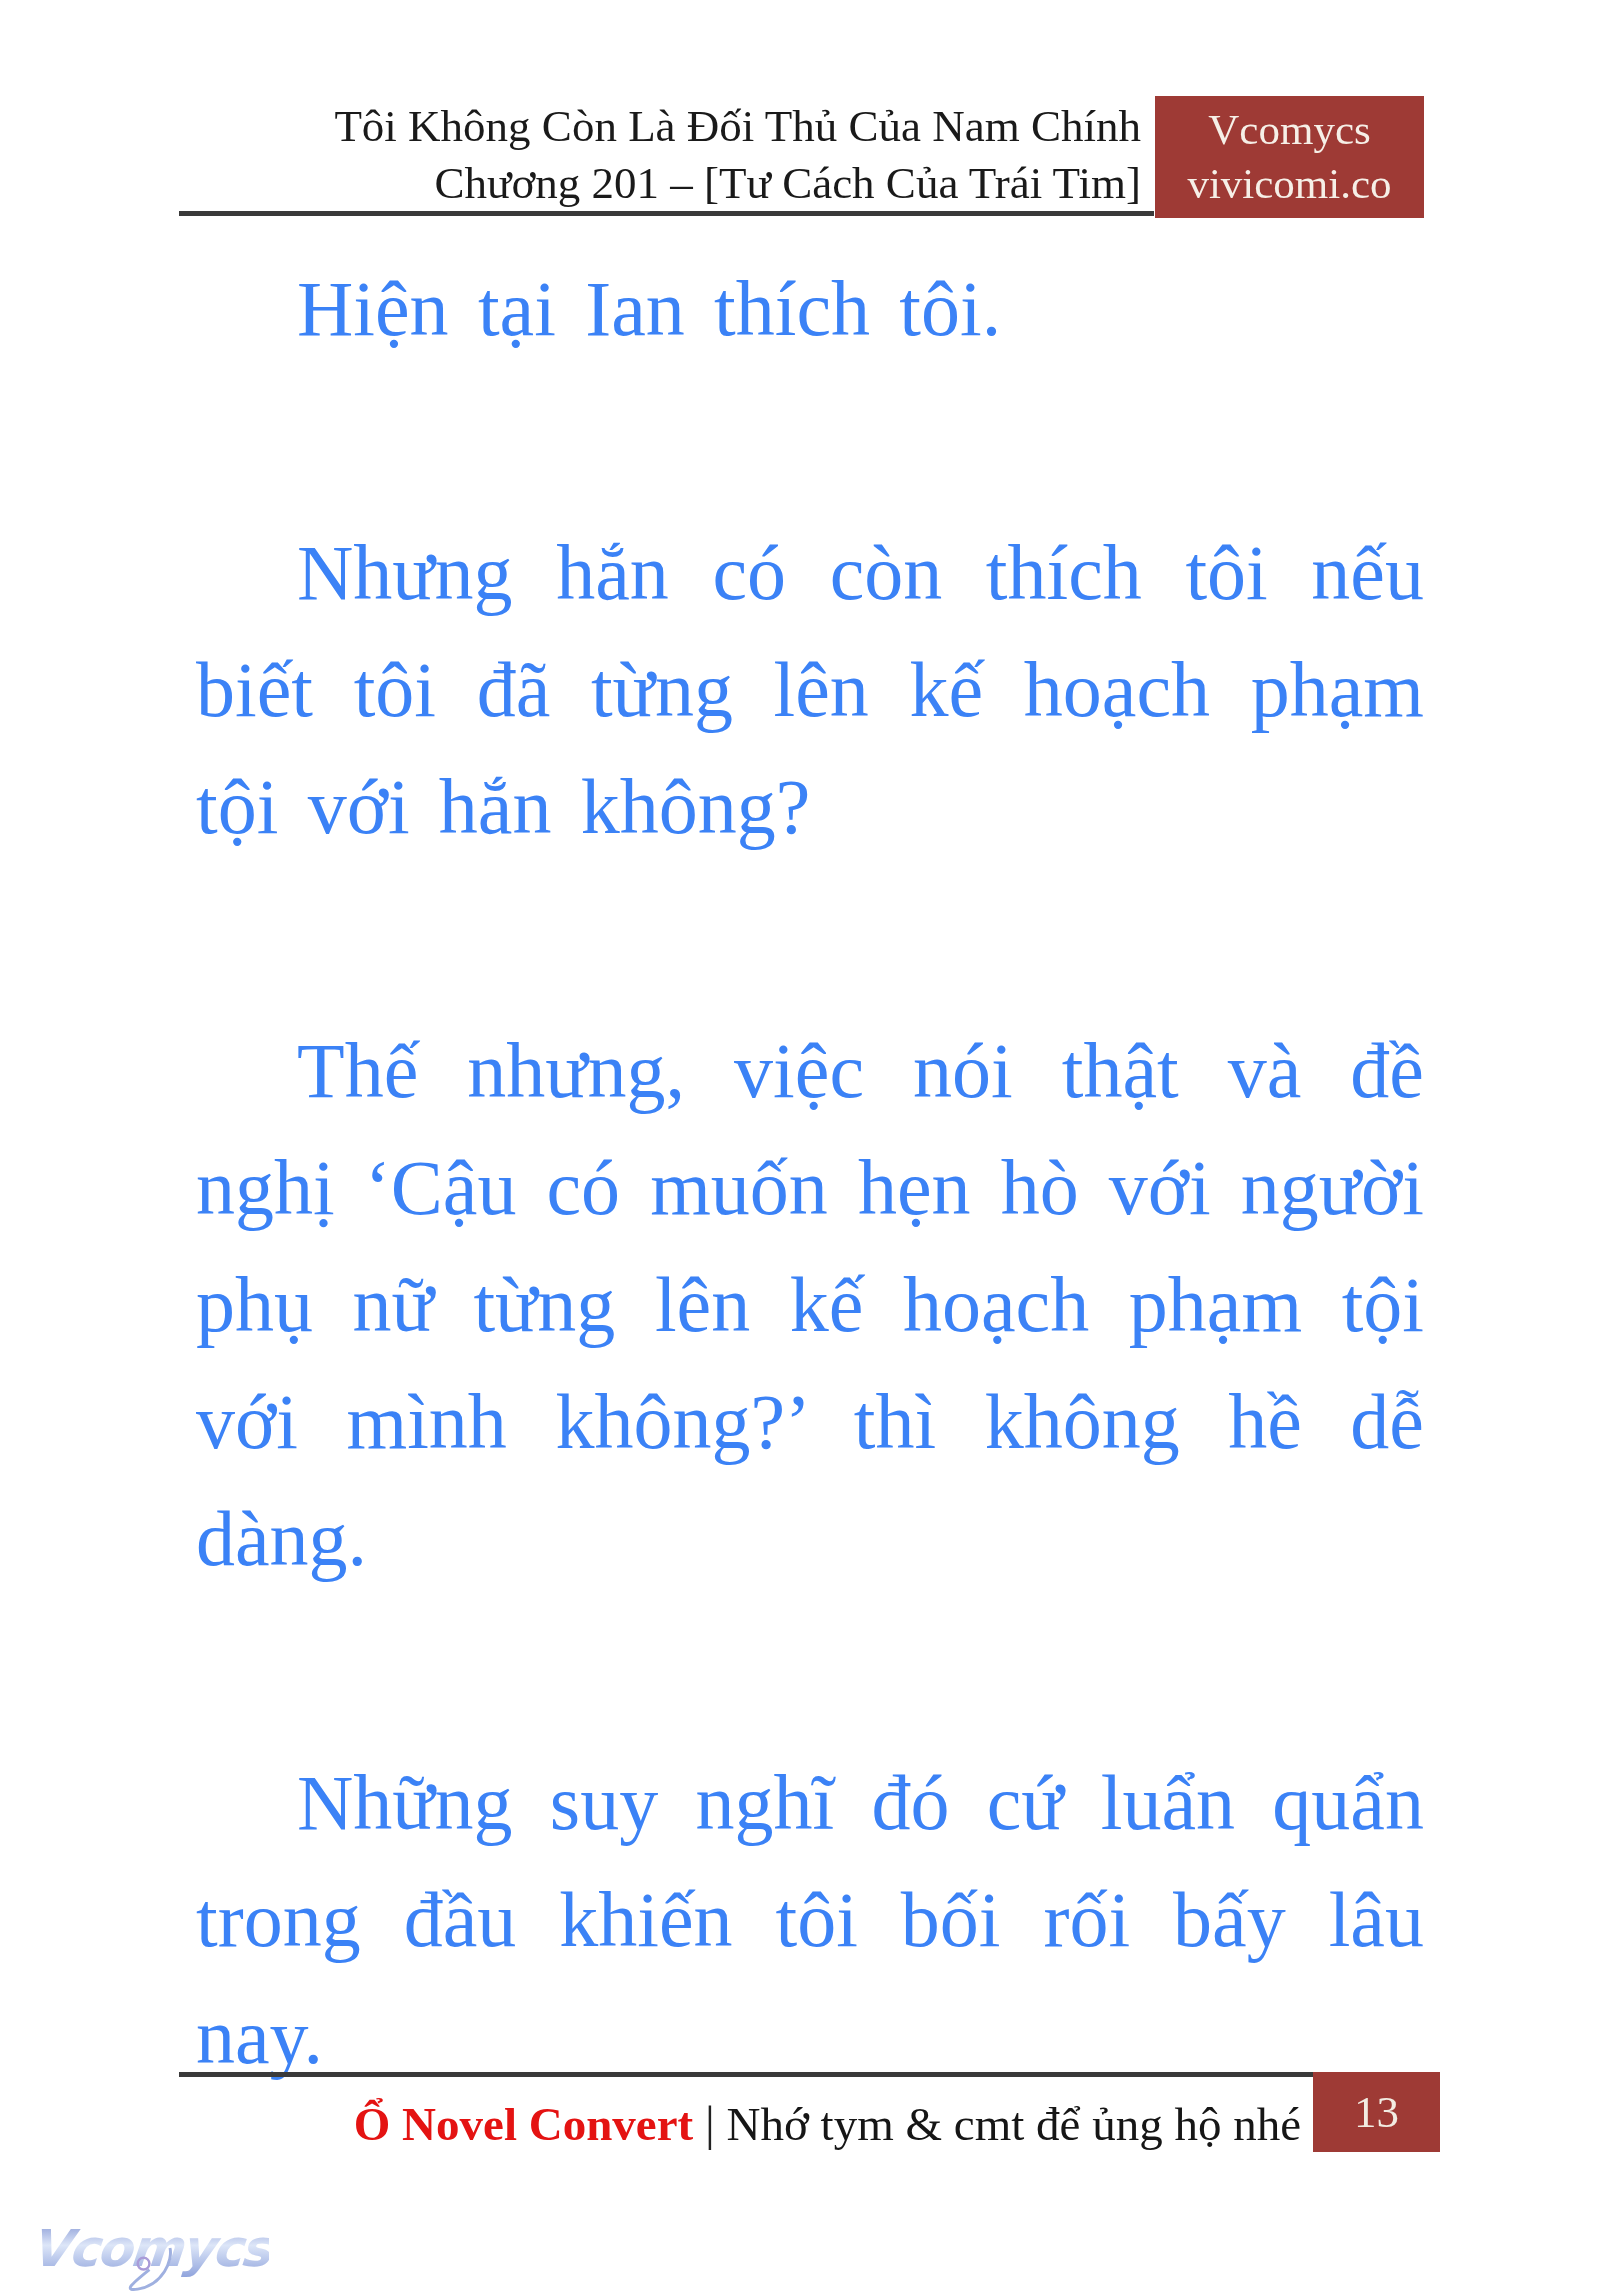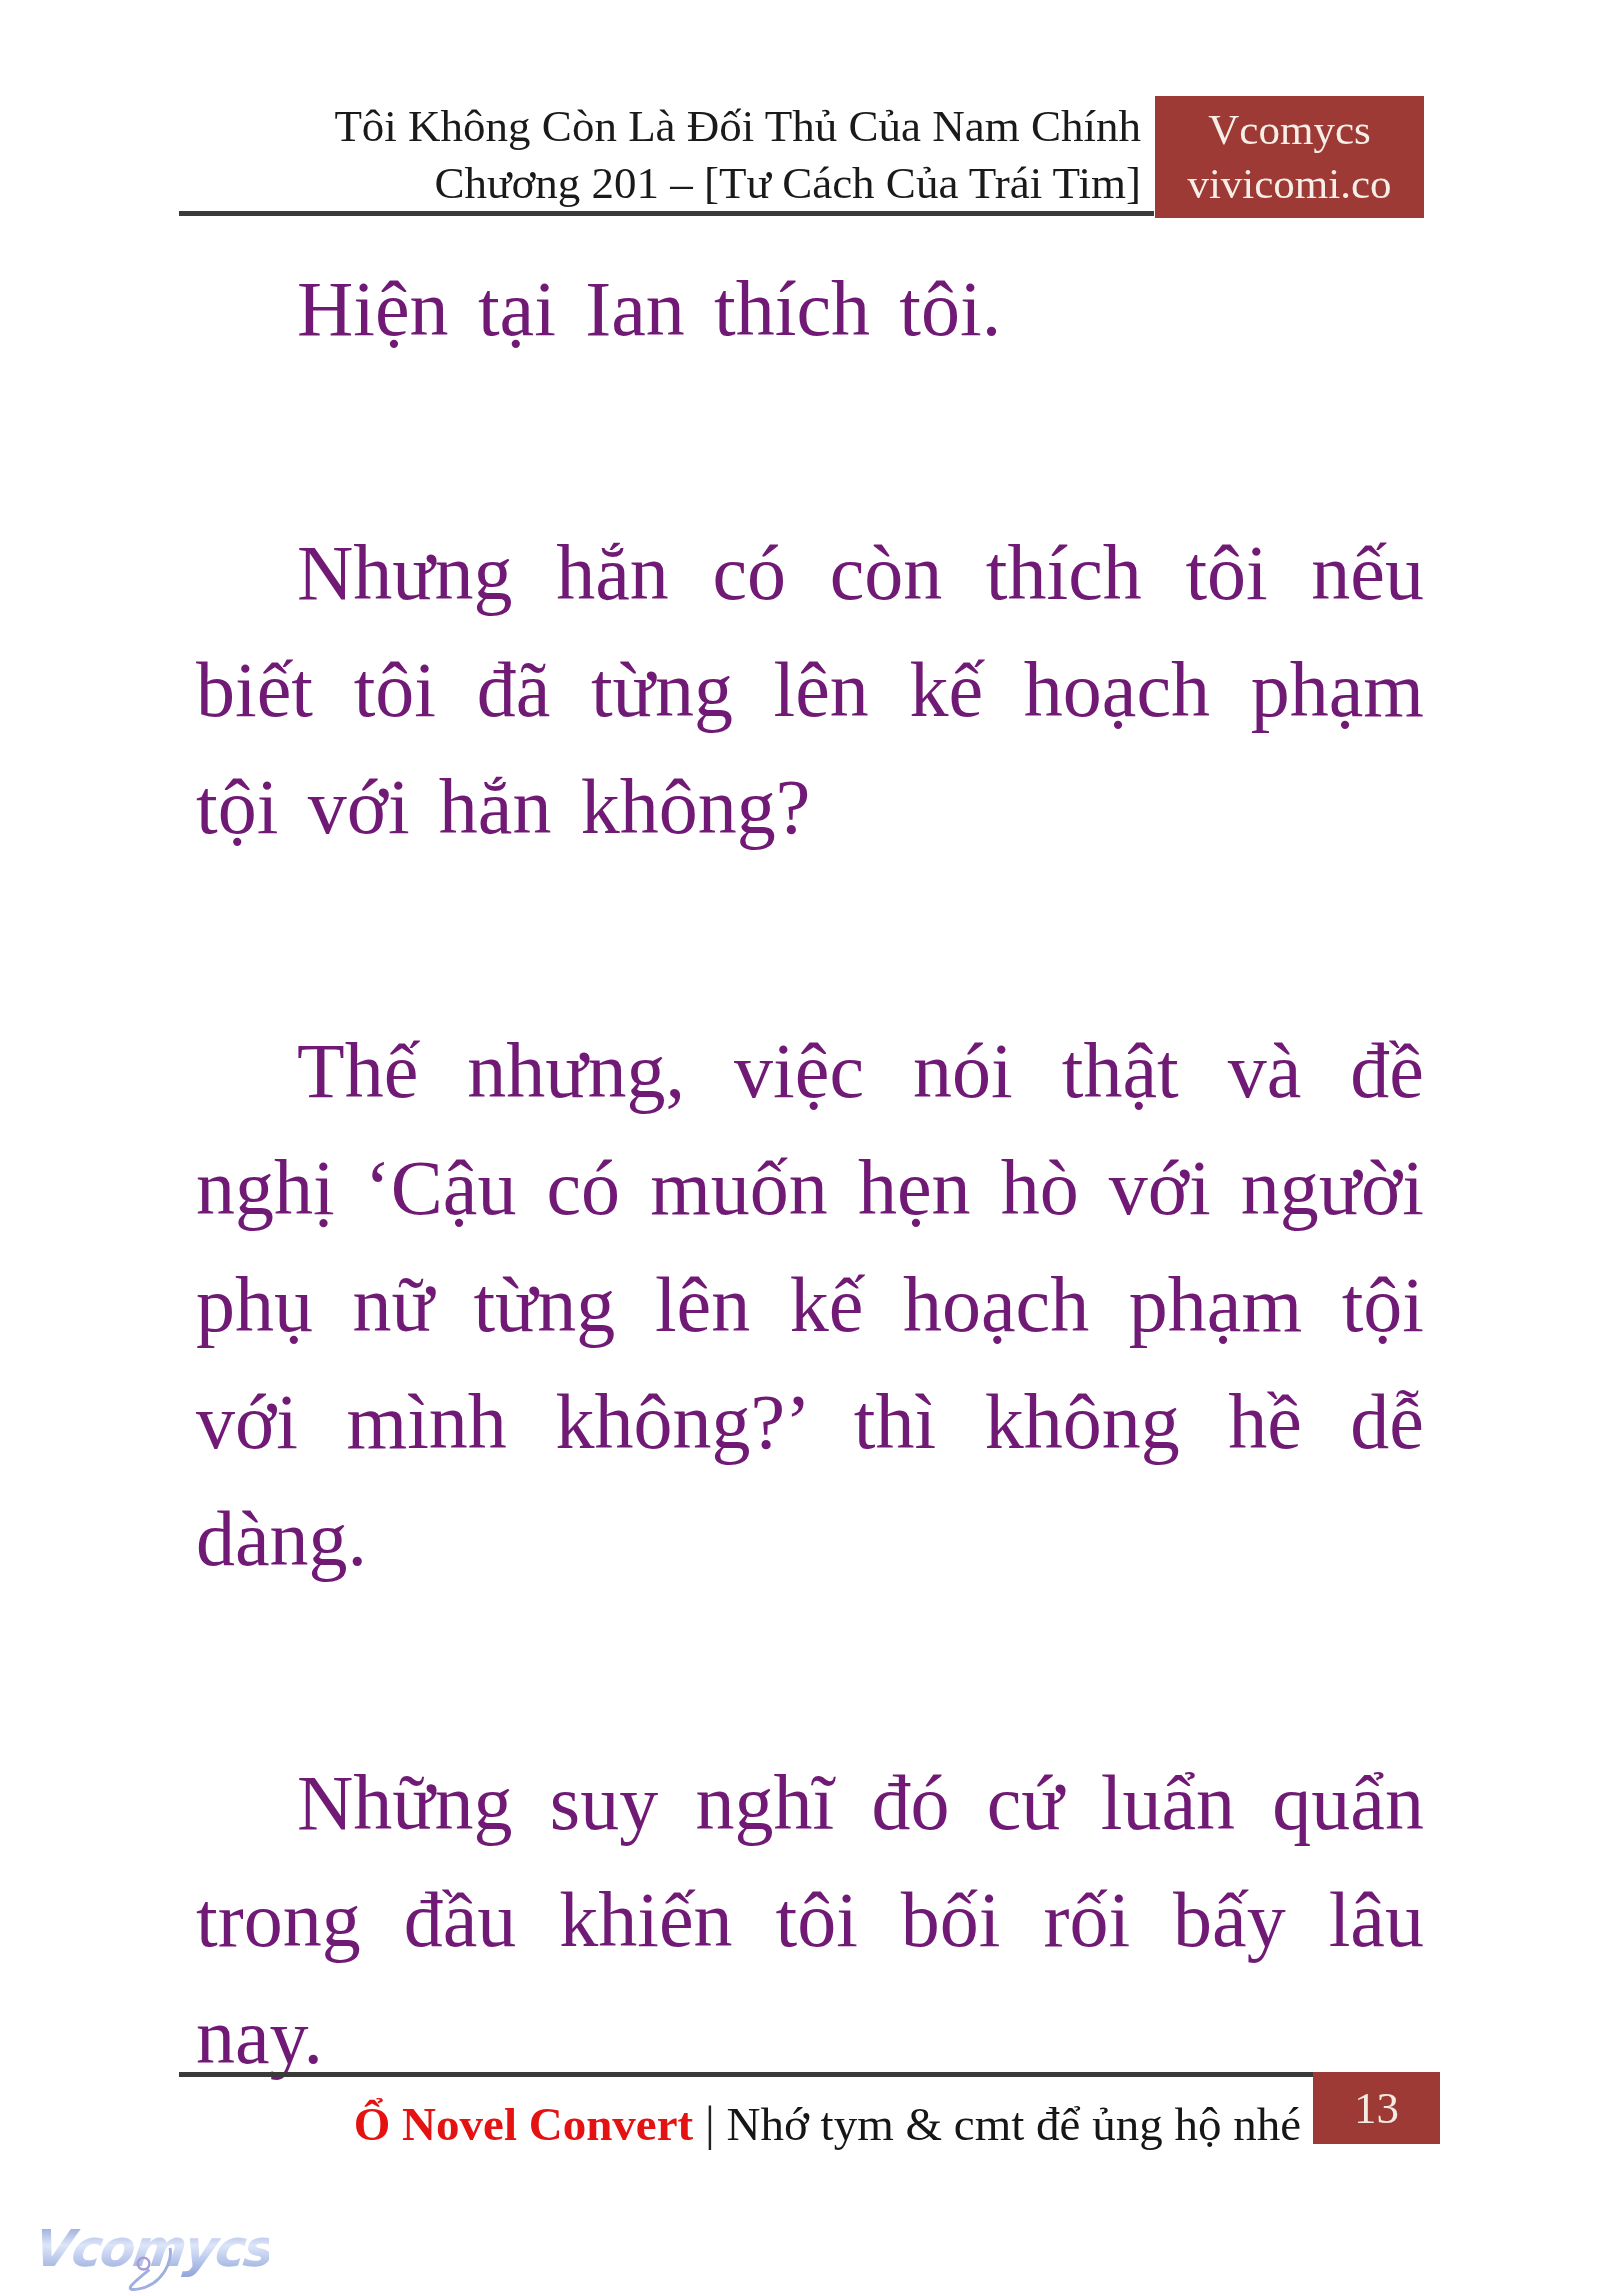--- a/index.html
+++ b/index.html
@@ -19,35 +19,35 @@
     background:#9e3a35;color:#f6efe7;
     display:flex;flex-direction:column;justify-content:center;
     text-align:center;font-size:43px;line-height:54px;
   }
   .rule{position:absolute;background:#3a3a3a;height:4.9px;}
   .header-rule{left:179px;top:211px;width:975px;}
 
   
   .body-text{
     position:absolute;left:196px;top:250px;width:1228px;
-    font-size:78px;line-height:117px;color:#701a75;
+    font-size:78px;line-height:117px;color:#3b82f6;
     text-align:justify;word-spacing:9.8px;
   }
   .para{margin:0 0 147px 0;text-indent:101px;}
 
   
   .footer-rule{left:179px;top:2072px;width:1134px;}
   .footer-text{
     position:absolute;top:2080px;right:321px;white-space:nowrap;
     font-size:47px;line-height:87px;color:#161616;
   }
   .footer-text .brand{color:#e41312;font-weight:bold;}
   .footer-text .sep{padding:0 11.8px;font-weight:normal;color:#222222;font-size:49px;}
   .page-num-box{
-    position:absolute;left:1313px;top:2072px;width:127px;height:72px;
+    position:absolute;left:1313px;top:2072px;width:127px;height:80px;
     background:#9e3a35;color:#f2ece2;
     display:flex;align-items:center;justify-content:center;font-size:45px;
   }
 
   
   .watermark{position:absolute;left:23.5px;top:2201px;}
 </style>
 </head>
 <body>
 

